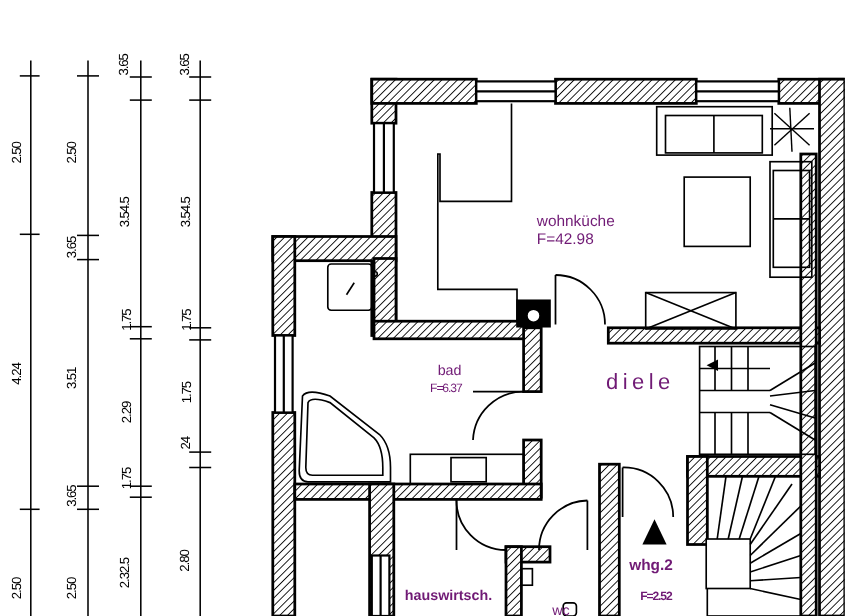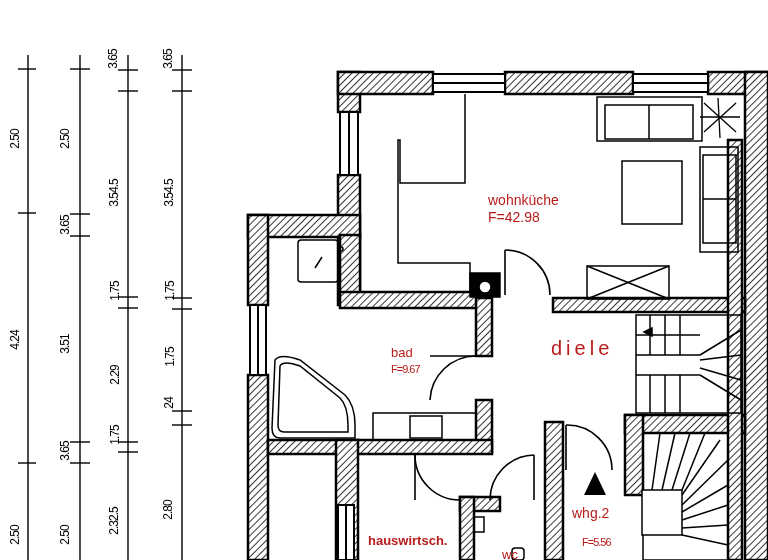--- a/index.html
+++ b/index.html
@@ -1,19 +1,19 @@
 <!DOCTYPE html>
 <html><head>
 <meta charset="utf-8">
 <style>
   html,body{margin:0;padding:0;background:#fff;}
   body{width:768px;height:560px;overflow:hidden;position:relative;font-family:"Liberation Sans",sans-serif;}
   #plan{position:absolute;left:0;top:0;width:768px;height:560px;}
   .dim{position:absolute;font-family:"Liberation Sans Narrow","Liberation Sans",sans-serif;font-size:12px;color:#000;transform:rotate(-90deg);transform-origin:center;white-space:nowrap;letter-spacing:-1px;}
-  .room{position:absolute;color:#b91c1c;font-size:14px;line-height:17px;white-space:nowrap;}
+  .room{position:absolute;color:#701a75;font-size:14px;line-height:17px;white-space:nowrap;}
   .room.small{font-size:13px;}
   .room.spaced{letter-spacing:4px;font-size:20px;}
 </style>
 </head>
 <body>
 
 <svg id="plan" viewBox="0 0 768 560" xmlns="http://www.w3.org/2000/svg">
   <defs>
     <pattern id="hatch" patternUnits="userSpaceOnUse" width="5" height="5" patternTransform="rotate(45)">
       <rect width="5" height="5" fill="#fff"></rect>
@@ -205,29 +205,29 @@
 <div class="dim" style="left:155px;top:186px;">3.54.5</div>
 <div class="dim" style="left:160px;top:284px;">1.75</div>
 <div class="dim" style="left:160px;top:350px;">1.75</div>
 <div class="dim" style="left:163px;top:396px;">24</div>
 <div class="dim" style="left:158px;top:503px;">2.80</div>
 
 <div class="room" style="left:488px;top:192px;">
   <div>wohnküche</div>
   <div>F=42.98</div>
 </div>
-<div class="room small" style="left:391px;top:344px;text-align:left;">
+<div class="room small" style="left:391px;top:328px;text-align:right;">
   <div>bad</div>
-  <div style="font-size:11px;letter-spacing:-1px;">F=9.67</div>
+  <div style="font-size:11px;letter-spacing:-1px;">F=6.37</div>
 </div>
 <div class="room spaced" style="left:551px;top:340px;">
   <div>diele</div>
 </div>
-<div class="room" style="left:572px;top:505px;">
+<div class="room" style="left:572px;top:505px;font-weight:bold;">
   <div>whg.2</div>
-  <div style="font-size:11px;letter-spacing:-1px;margin-top:12px;padding-left:10px;">F=5.56</div>
+  <div style="font-size:11px;letter-spacing:-1px;margin-top:12px;padding-left:10px;">F=2.52</div>
 </div>
 <div class="room small" style="left:502px;top:546px;">
   <div>wc</div>
 </div>
 <div class="room small" style="left:368px;top:532px;font-weight:bold;">
   <div>hauswirtsch.</div>
 </div>
 
 </body></html>

